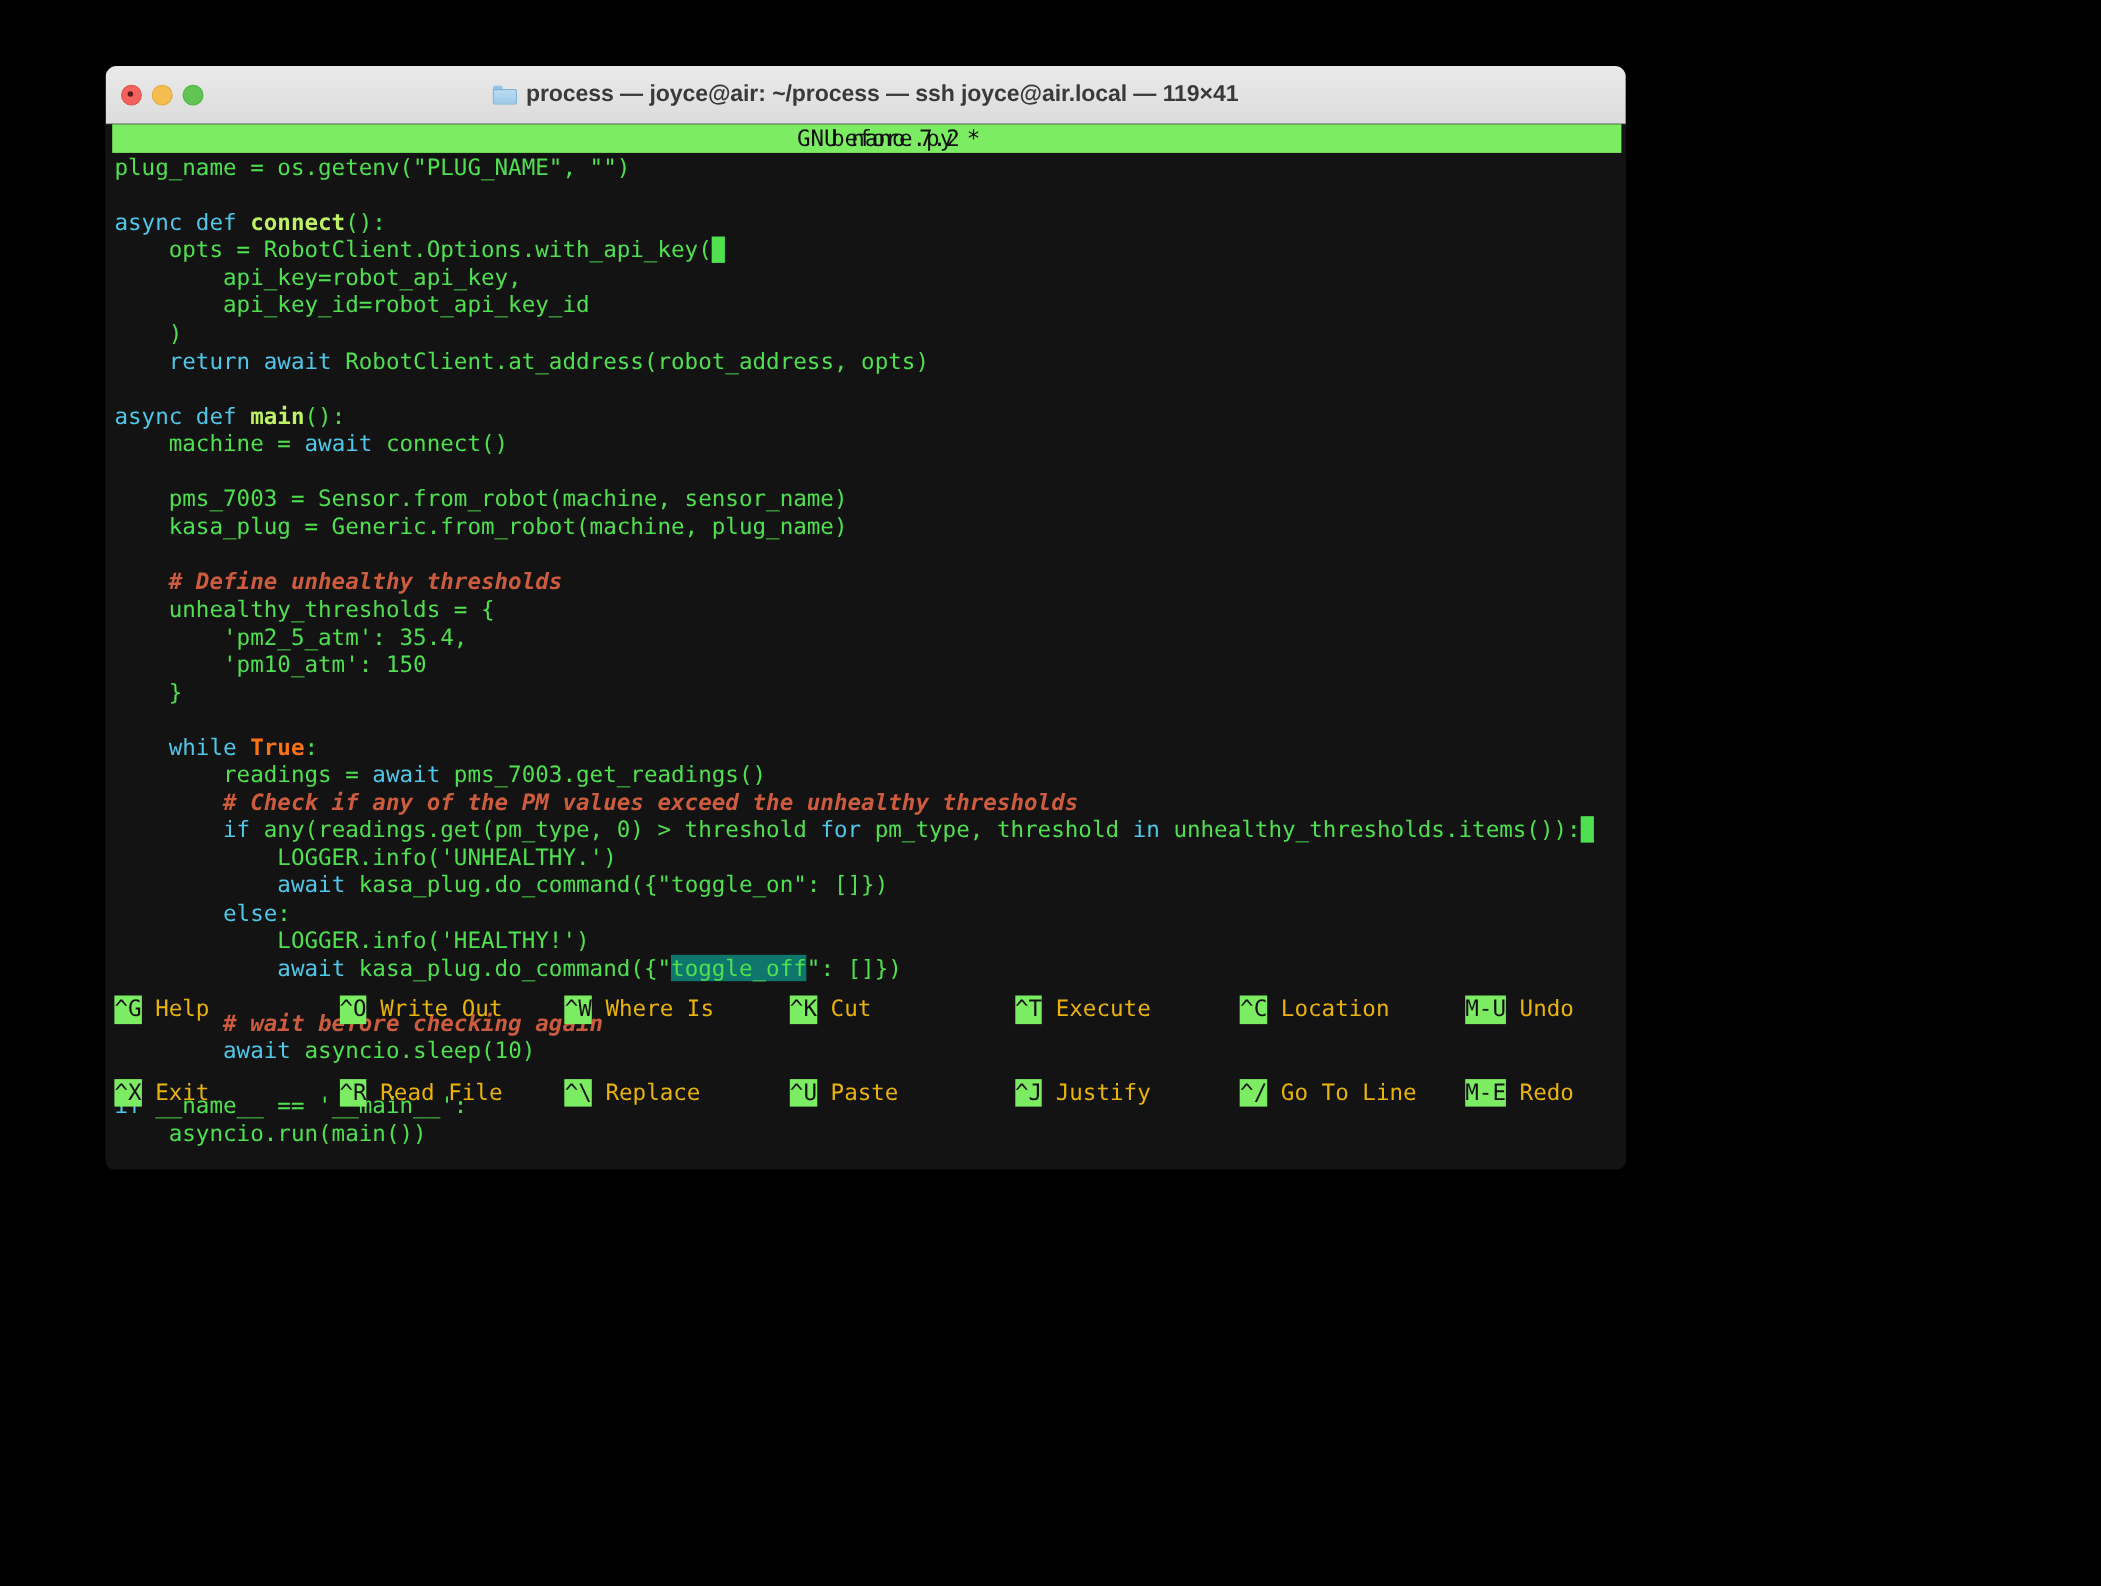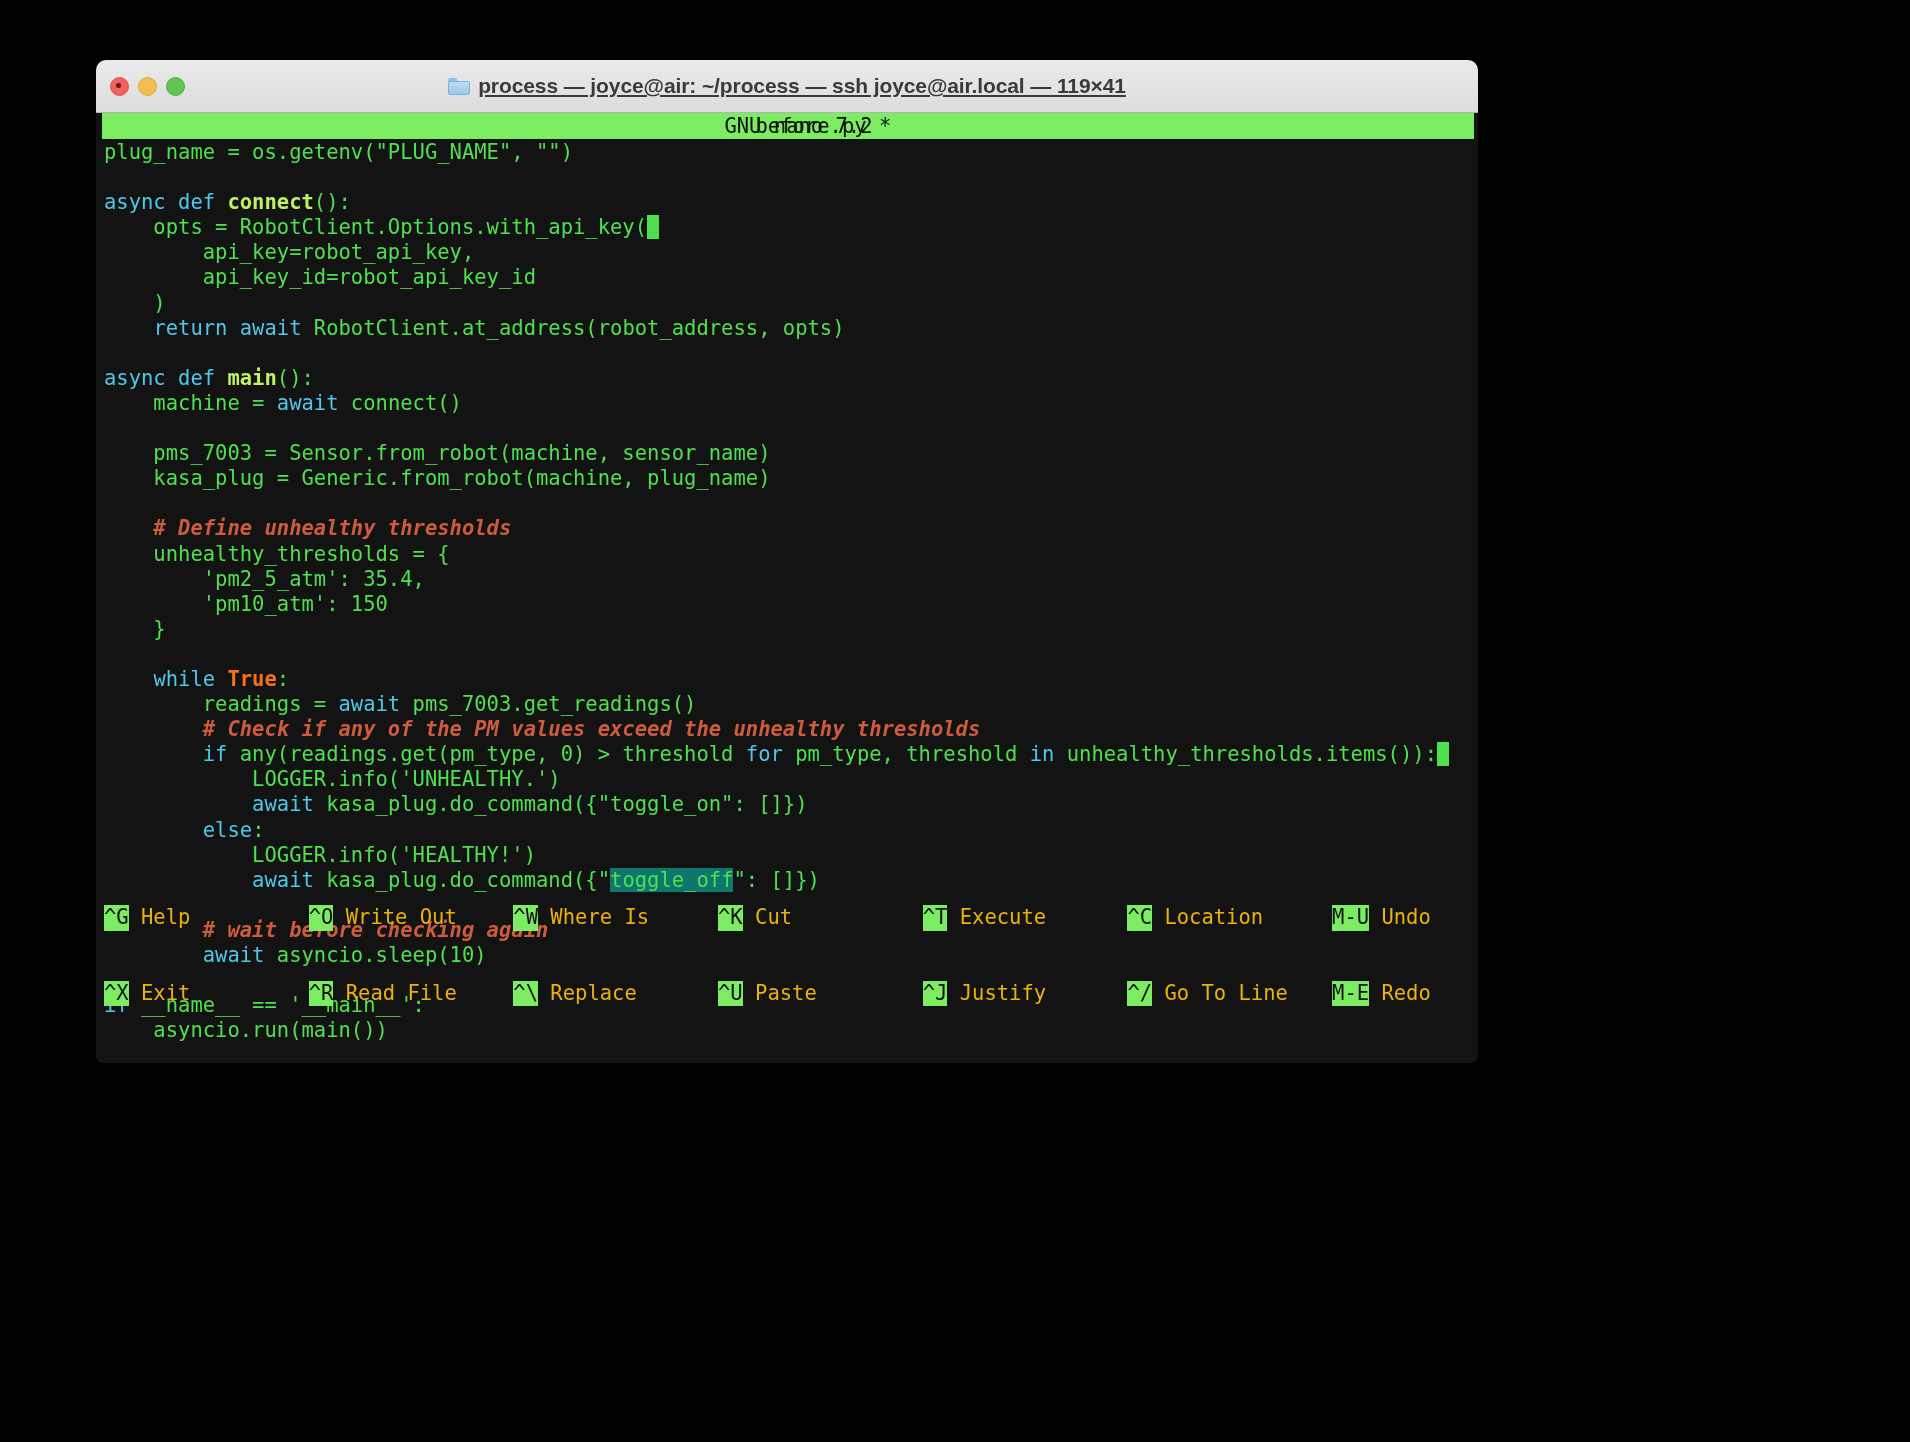--- a/index.html
+++ b/index.html
@@ -68,21 +68,20 @@
     font-family: "Liberation Sans", sans-serif;
     font-weight: bold;
     font-size: 21px;
     color: #3a3a3a;
     letter-spacing: -0.1px;
     white-space: nowrap;
     display: flex;
     align-items: center;
     justify-content: center;
     gap: 8px;
-    text-decoration: underline;
   }
   .folder-icon {
     display: inline-block;
     width: 22px;
     height: 17px;
     position: relative;
     flex: none;
   }
   .folder-icon::before {
     content: "";

